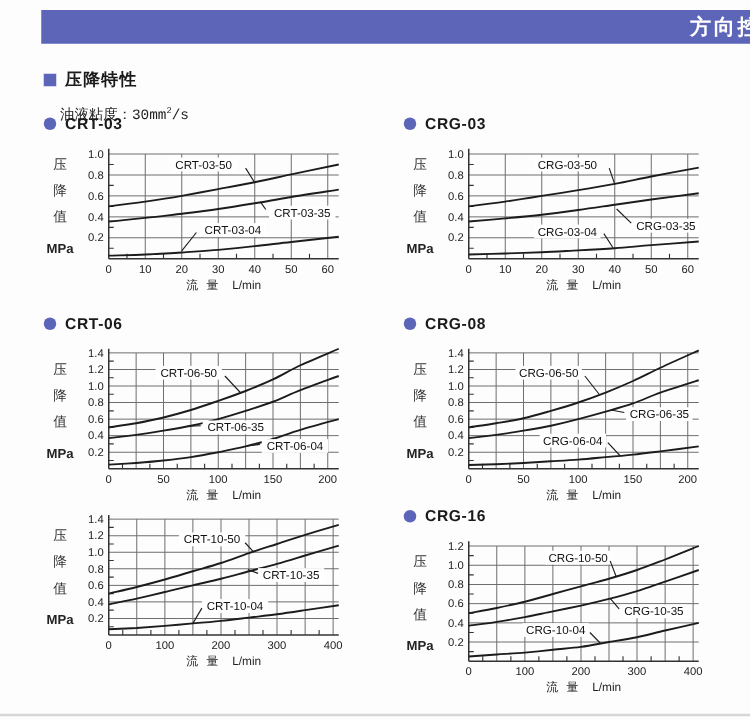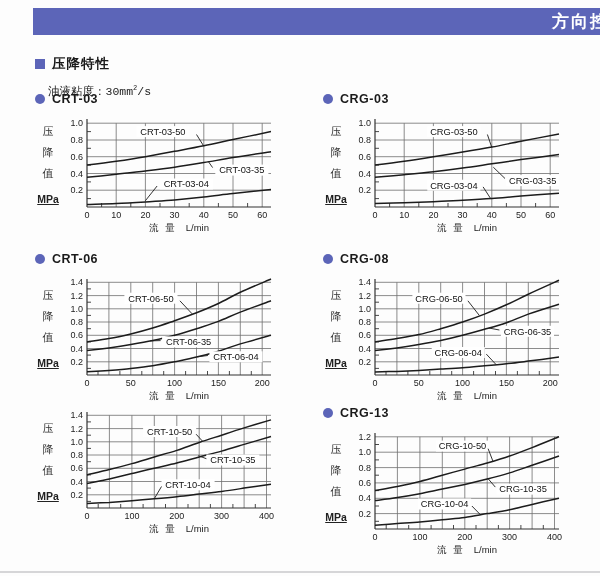--- a/index.html
+++ b/index.html
@@ -33,21 +33,21 @@
   .dot{width:10px;height:10px;border-radius:50%;}
   .cell-title-text{font-weight:bold;font-size:12.5px;letter-spacing:0.5px;}
   .chart-row{display:flex;align-items:stretch;}
   .ylab{
     width:26px;display:flex;flex-direction:column;align-items:center;justify-content:center;
     gap:6px;padding-bottom:22px;
     font-family:"Liberation Serif","DejaVu Serif",serif;font-size:11px;color:#333;
   }
   .ylab .unit{
     font-family:"Liberation Sans","DejaVu Sans",sans-serif;
-    font-weight:bold;font-size:10.5px;color:#222;margin-top:6px;text-decoration:underline;
+    font-weight:bold;font-size:10.5px;color:#222;margin-top:6px;
   }
   svg{display:block;}
   svg text{font-family:"Liberation Sans","DejaVu Sans",sans-serif;}
   .bottom-rule{position:absolute;left:0;top:571px;width:600px;height:2px;background:#d6d6d8;}
 </style>
 </head>
 <body>
 
 <div class="top-bar" style="background: rgb(92, 101, 184);">
   <span class="top-bar-title">方向控</span>
@@ -472,21 +472,21 @@
             <rect x="100.5" y="73.3" width="53.1" height="11" fill="#ffffff"></rect>
             <polyline points="100.5,80.5 93.3,92.7" fill="none" stroke="#1c1c1c" stroke-width="0.9"></polyline>
             <text x="127.0" y="82.1" text-anchor="middle" font-size="9.3" fill="#111">CRT-10-04</text>
           </g>
         </svg>
       </div>
   </div>
     <div class="cell">
     <div class="cell-title">
       <span class="dot" style="background: rgb(92, 101, 184);"></span>
-      <span class="cell-title-text">CRG-13</span>
+      <span class="cell-title-text">CRG-16</span>
     </div>
     <div class="chart-row">
       <div class="ylab">
           <div>压</div>
           <div>降</div>
           <div>值</div>
           <div class="unit">MPa</div>
         </div>
     <svg viewBox="0 0 222 132" width="222" height="132">
           <g stroke="#6e6e6e" stroke-width="0.8">

